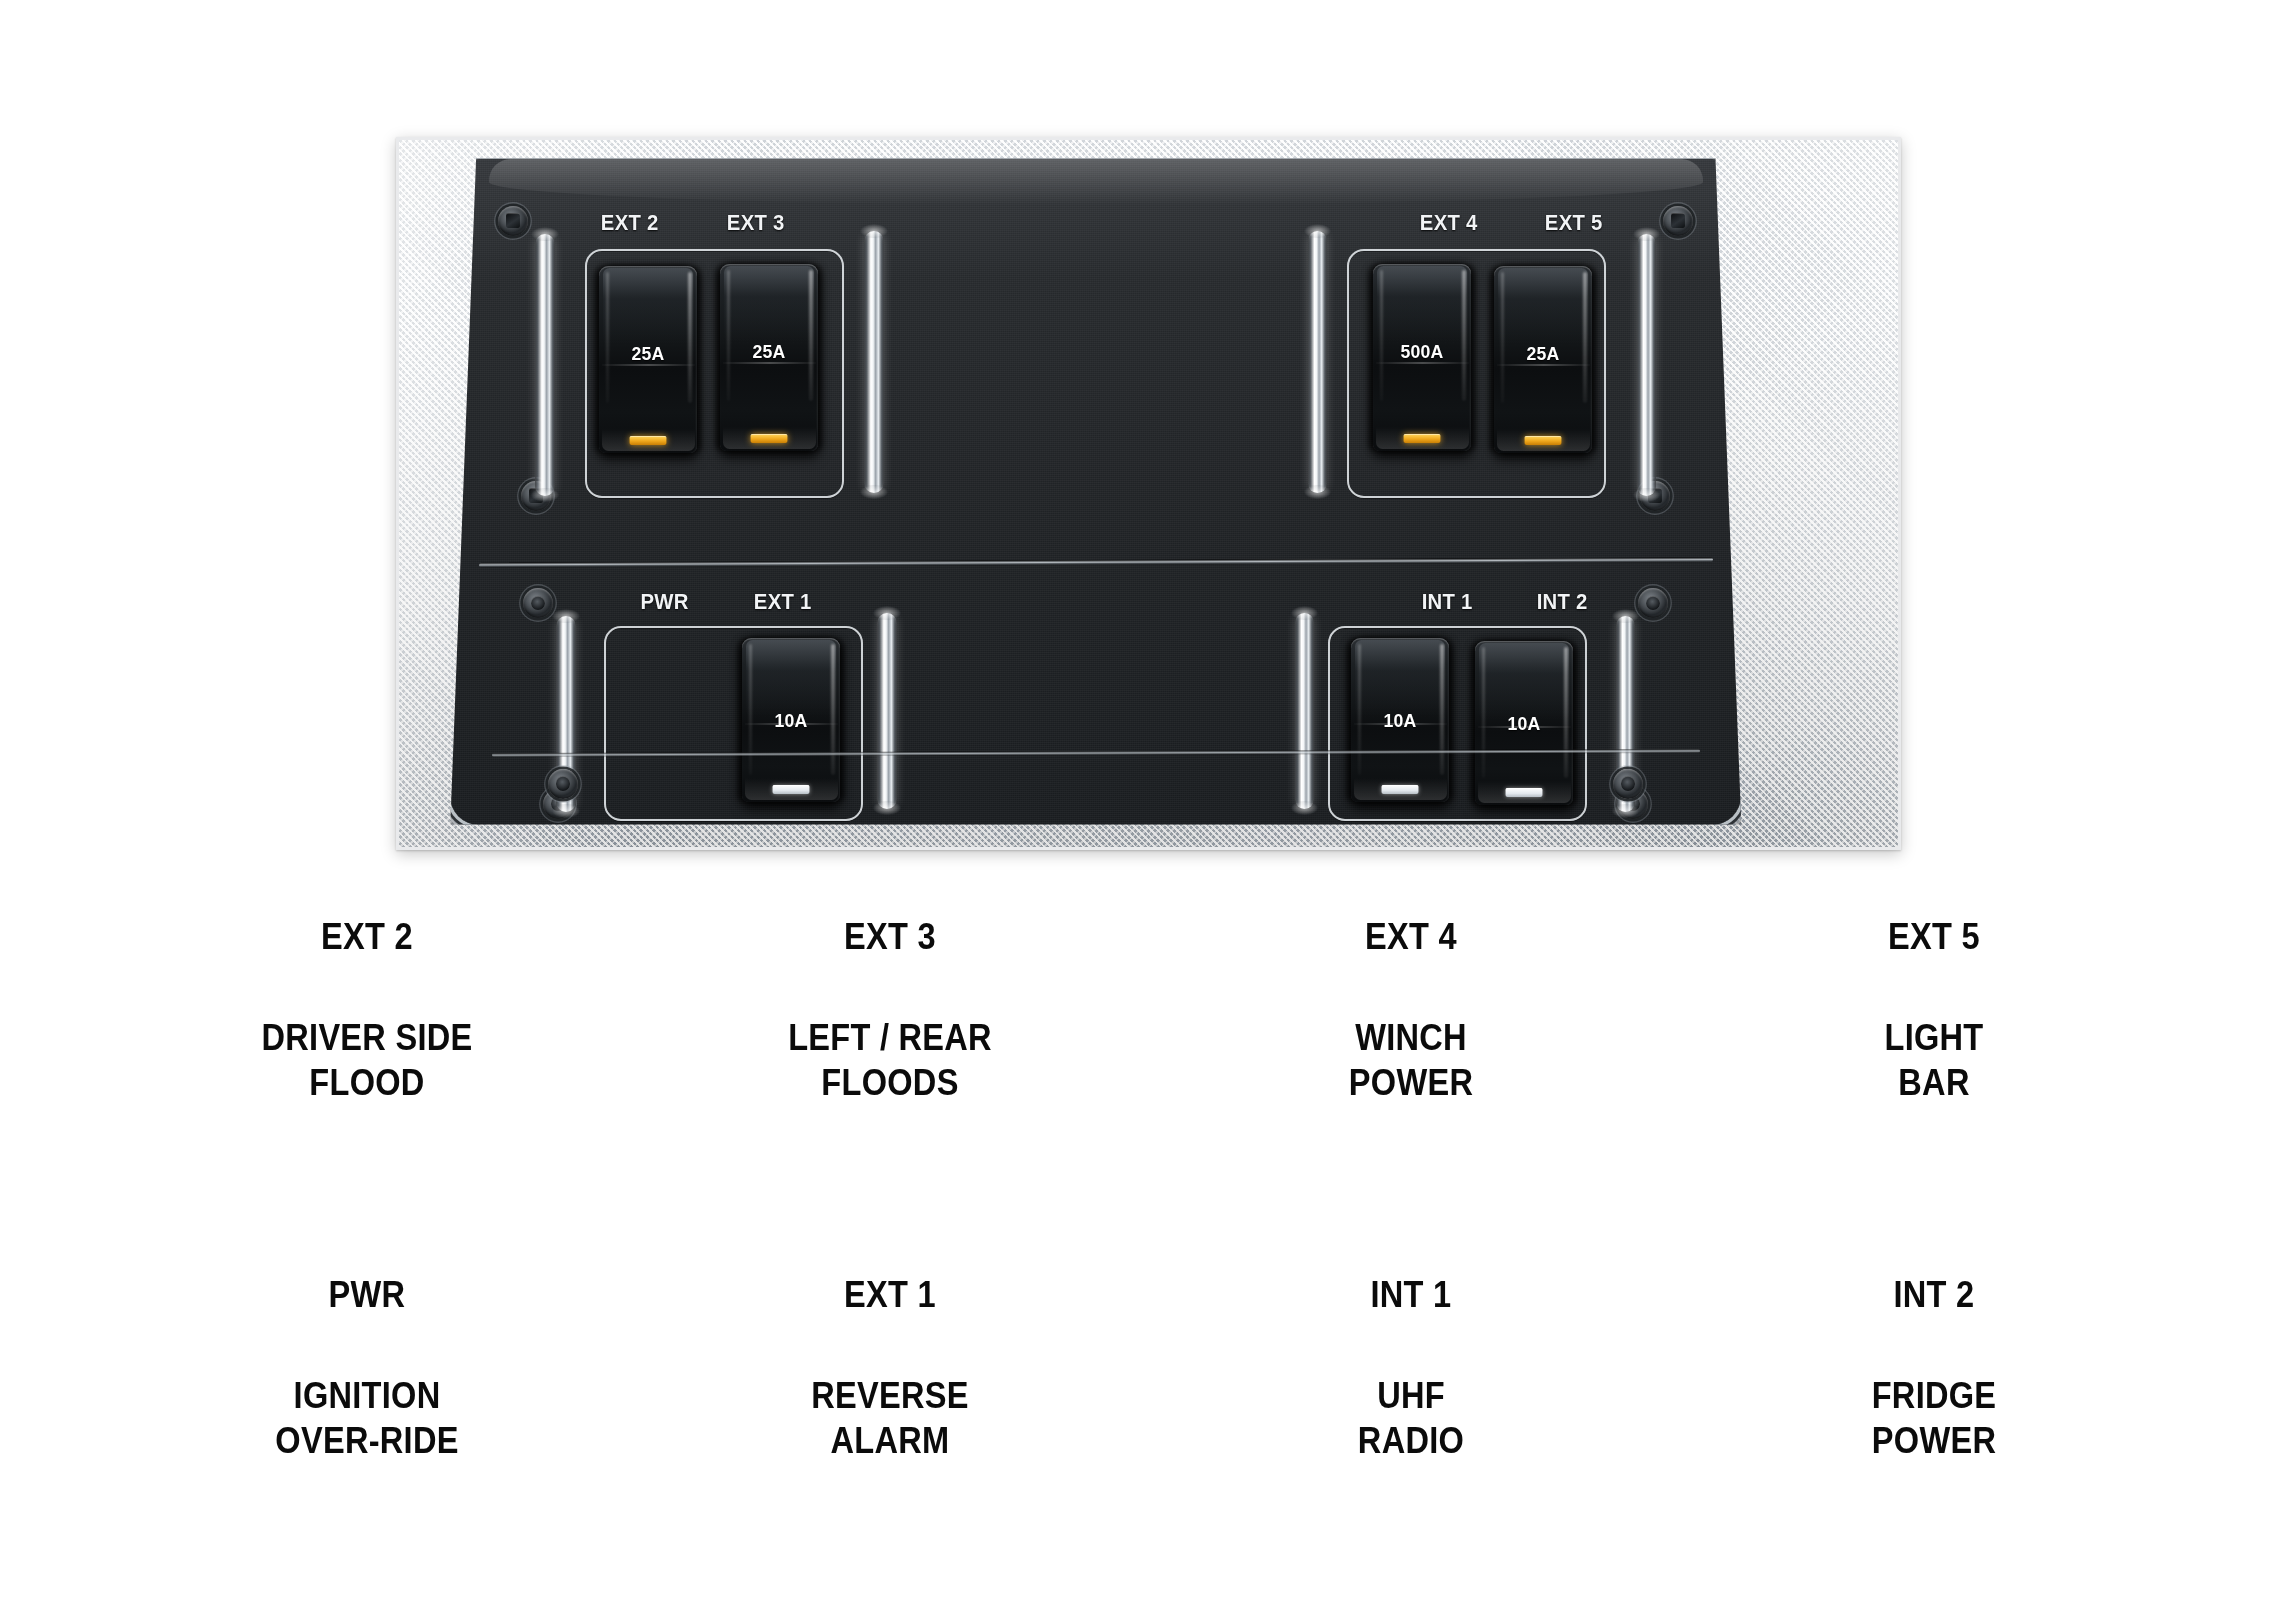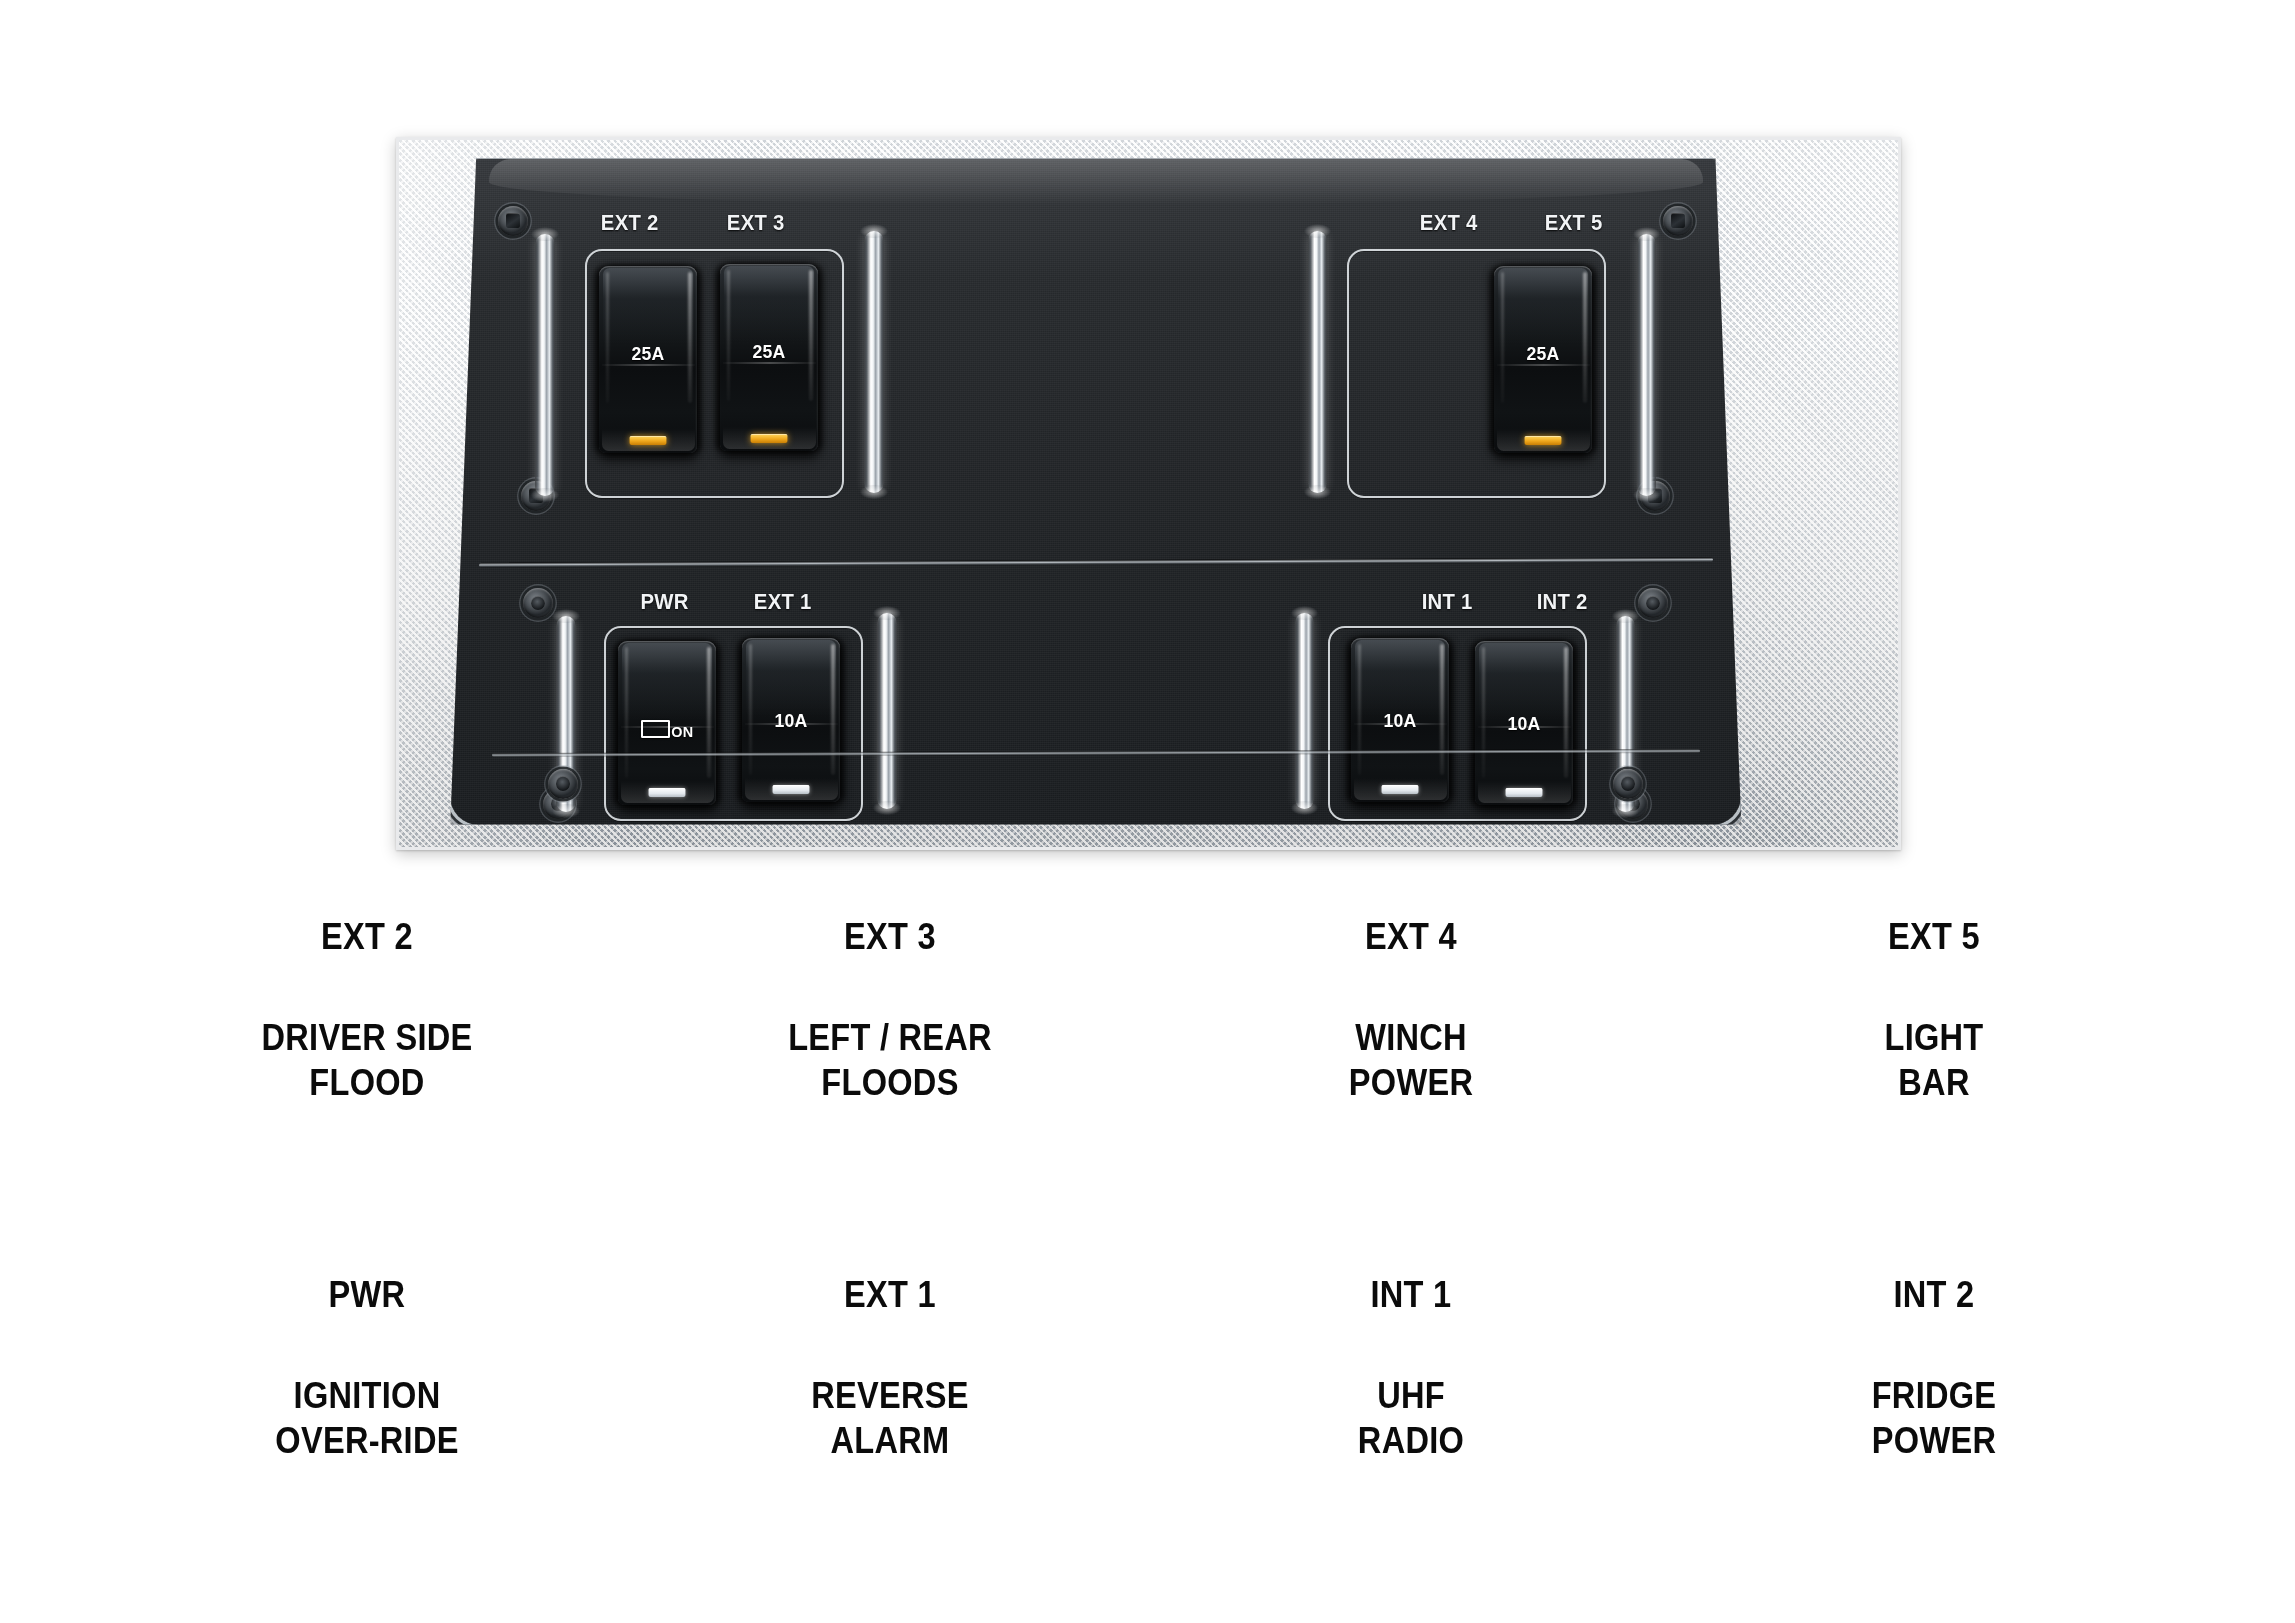--- a/index.html
+++ b/index.html
@@ -192,20 +192,29 @@
           <div class="amp">25A</div>
           <div class="btm-shine"></div>
           <div class="led amber"></div>
         </div>
 
         <div class="pair-outline" style="right:135px;top:56px;width:255px;height:245px;"></div>
 
         <div class="cap-label" style="right:262px;top:17px;">EXT 4</div>
         <div class="cap-label" style="right:137px;top:17px;">EXT 5</div>
 
+        <div class="rocker" style="right:270px;top:71px;">
+          <div class="topface"></div>
+            <div class="edge-hl"></div>
+            <div class="edge-hl l"></div>
+            <div class="crease"></div>
+          <div class="amp">500A</div>
+          <div class="btm-shine"></div>
+          <div class="led amber"></div>
+        </div>
 
         <div class="rocker" style="right:149px;top:73px;">
           <div class="topface"></div>
             <div class="edge-hl"></div>
             <div class="edge-hl l"></div>
             <div class="crease"></div>
           <div class="amp">25A</div>
           <div class="btm-shine"></div>
           <div class="led amber"></div>
         </div>
@@ -235,32 +244,20 @@
         <div class="chrome-bar" style="right:106px;top:38px;height:196px;">
             <i class="cap t"></i>
             <i class="cap b"></i>
           </div>
 
         <div class="pair-outline" style="left:154px;top:48px;width:255px;height:191px;"></div>
 
         <div class="cap-label" style="left:189px;top:11.8px;">PWR</div>
         <div class="cap-label" style="left:302px;top:11.8px;">EXT 1</div>
 
-        <div class="rocker" style="left:168px;top:63px;height:164px;">
-          <div class="topface"></div>
-            <div class="edge-hl"></div>
-            <div class="edge-hl l"></div>
-            <div class="crease" style="top:85px;"></div>
-          <div class="batt-on">
-            <span class="batt"></span>
-            <span class="onw">ON</span>
-          </div>
-          <div class="btm-shine"></div>
-          <div class="led white"></div>
-        </div>
 
         <div class="rocker" style="left:292px;top:60px;height:164px;">
           <div class="topface"></div>
             <div class="edge-hl"></div>
             <div class="edge-hl l"></div>
             <div class="crease" style="top:85px;"></div>
           <div class="amp" style="top:72px;">10A</div>
           <div class="btm-shine"></div>
           <div class="led white"></div>
         </div>

